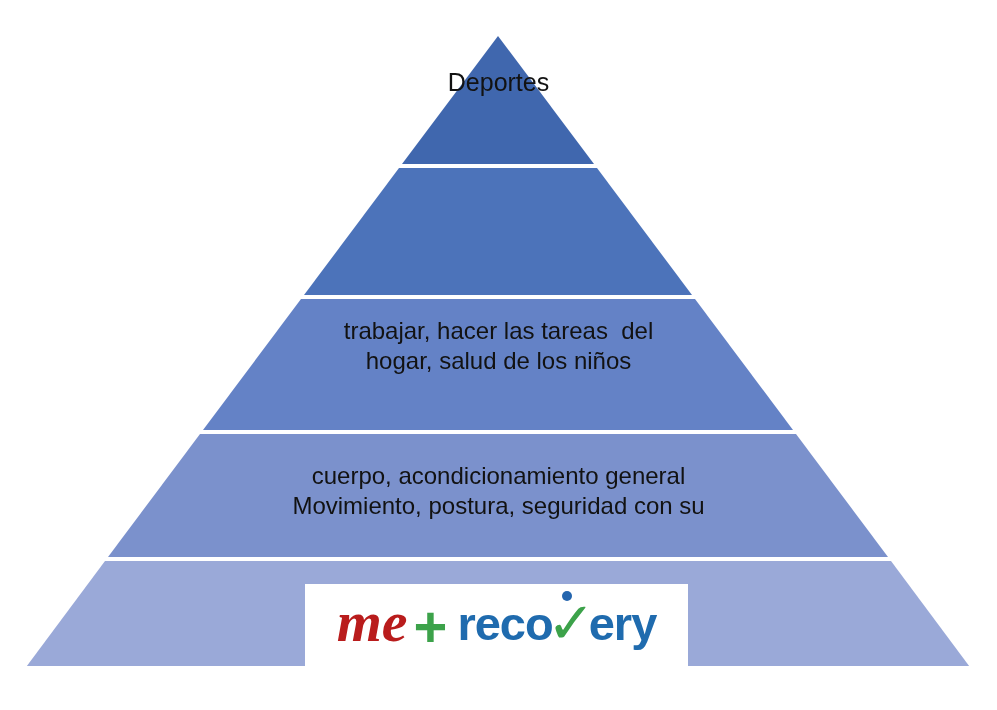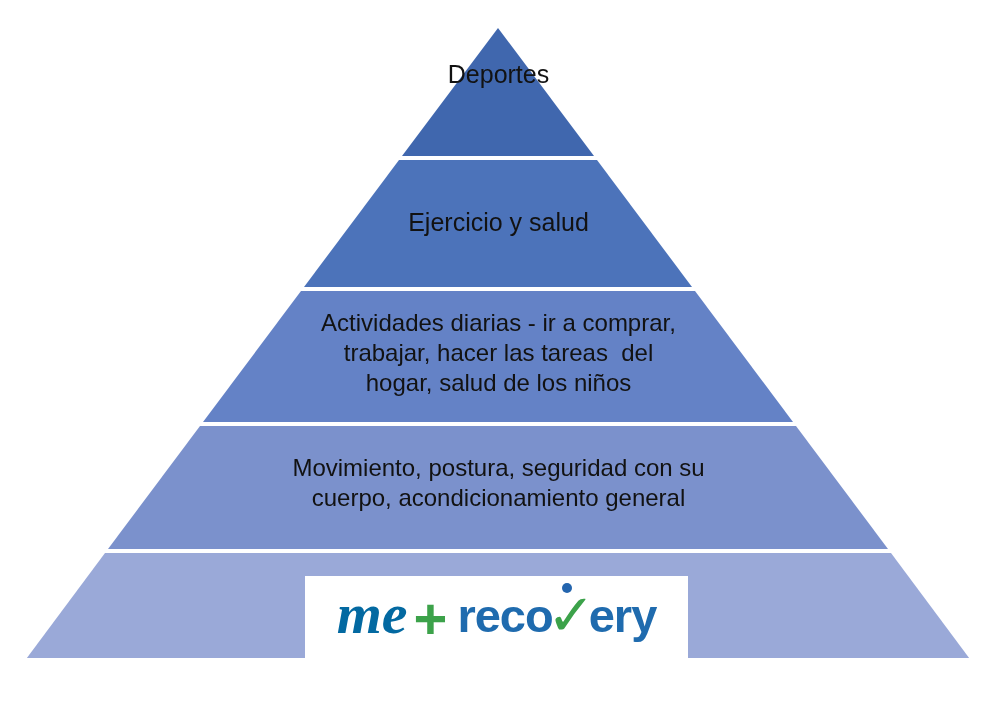--- a/index.html
+++ b/index.html
@@ -4,20 +4,21 @@
 <style>
   html, body { margin: 0; padding: 0; background: #ffffff; }
   .canvas {
     position: relative;
     width: 997px;
     height: 658px;
     background: #ffffff;
     overflow: hidden;
     font-family: "Liberation Sans", sans-serif;
     color: #121212;
+    margin-top: 8px;
   }
   
   .band {
     position: absolute;
     inset: 0;
   }
   .b1 { clip-path: polygon(498px 28px, 594px 156px, 402px 156px); }
   .b2 { clip-path: polygon(399px 160px, 597px 160px, 692px 287px, 304px 287px); }
   .b3 { clip-path: polygon(301px 291px, 695px 291px, 793px 422px, 203px 422px); }
   .b4 { clip-path: polygon(200px 426px, 796px 426px, 888px 549px, 108px 549px); }
@@ -46,21 +47,21 @@
     background: #ffffff;
     display: flex;
     align-items: center;
     justify-content: center;
   }
   .logo-me {
     font-family: "Liberation Serif", serif;
     font-style: italic;
     font-weight: 700;
     font-size: 58px;
-    color: #0369a1;
+    color: #b91c1c;
     line-height: 1;
     transform: translateY(-4px);
   }
   .logo-plus {
     font-family: "Liberation Sans", sans-serif;
     font-weight: 700;
     font-size: 58px;
     color: #3CA24A;
     line-height: 0.6;
     display: inline-block;
@@ -118,33 +119,29 @@
   <div class="band b1" style="background: rgb(64, 103, 174);"></div>
   <div class="band b2" style="background: rgb(76, 115, 186);"></div>
   <div class="band b3" style="background: rgb(100, 130, 198);"></div>
   <div class="band b4" style="background: rgb(123, 145, 204);"></div>
   <div class="band b5" style="background: rgb(154, 169, 216);"></div>
 
   <div class="lvl t1">
     <div class="line">Deportes</div>
   </div>
 
-  <div class="lvl t2">
-    <div class="line">Ejercicio y salud</div>
-  </div>
 
   <div class="lvl t3">
-    <div class="line">Actividades diarias - ir a comprar,</div>
     <div class="line">trabajar, hacer las tareas  del</div>
     <div class="line">hogar, salud de los niños</div>
   </div>
 
   <div class="lvl t4">
+    <div class="line">cuerpo, acondicionamiento general</div>
     <div class="line">Movimiento, postura, seguridad con su</div>
-    <div class="line">cuerpo, acondicionamiento general</div>
   </div>
 
   <div class="logo-box">
     <span class="logo-me">me</span>
     <span class="logo-plus">+</span>
     <span class="logo-recovery"><span>reco</span><span class="logo-v"><span class="logo-dot"></span><span class="logo-check">✓</span></span><span>ery</span></span>
   </div>
 
   <div class="bottom-rule" style="background: rgb(211, 211, 211);"></div>
 

